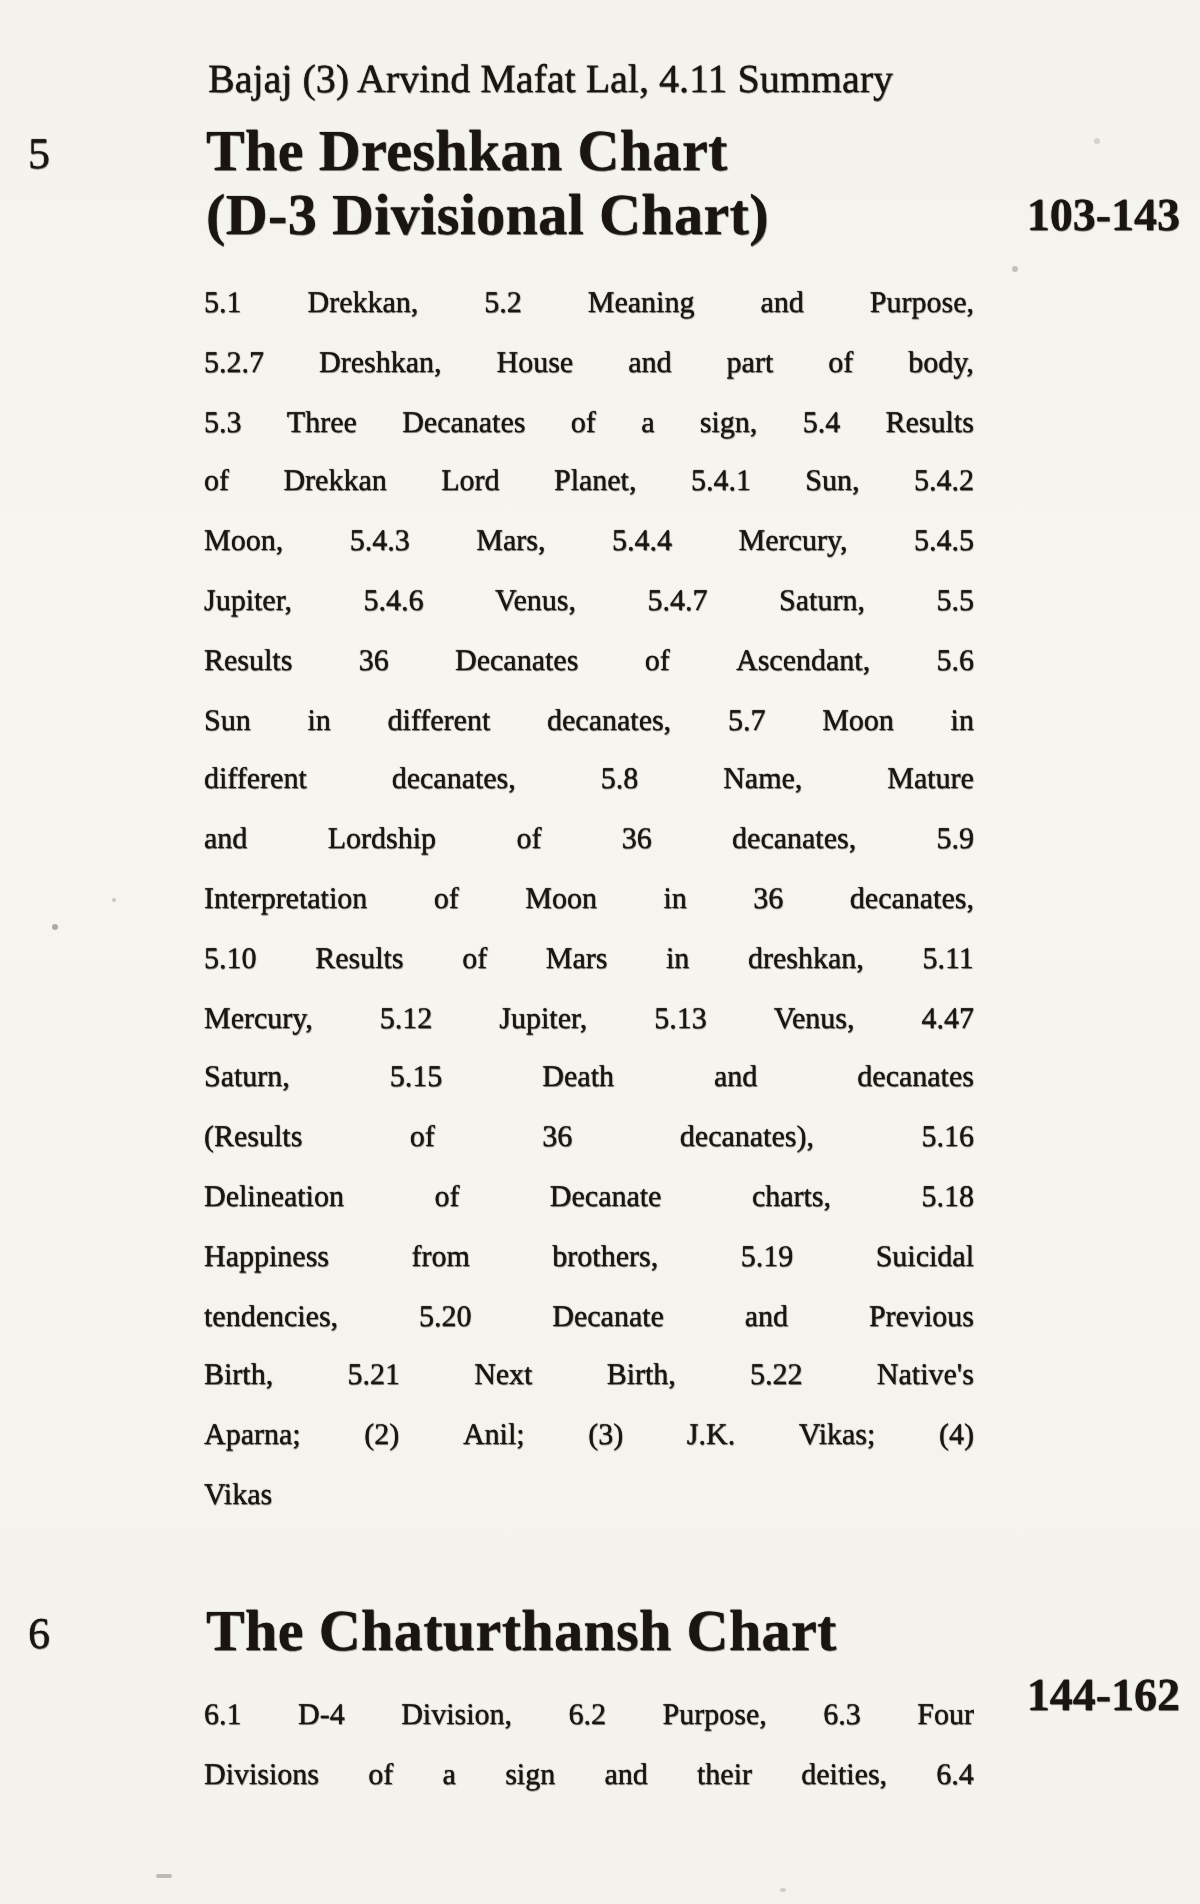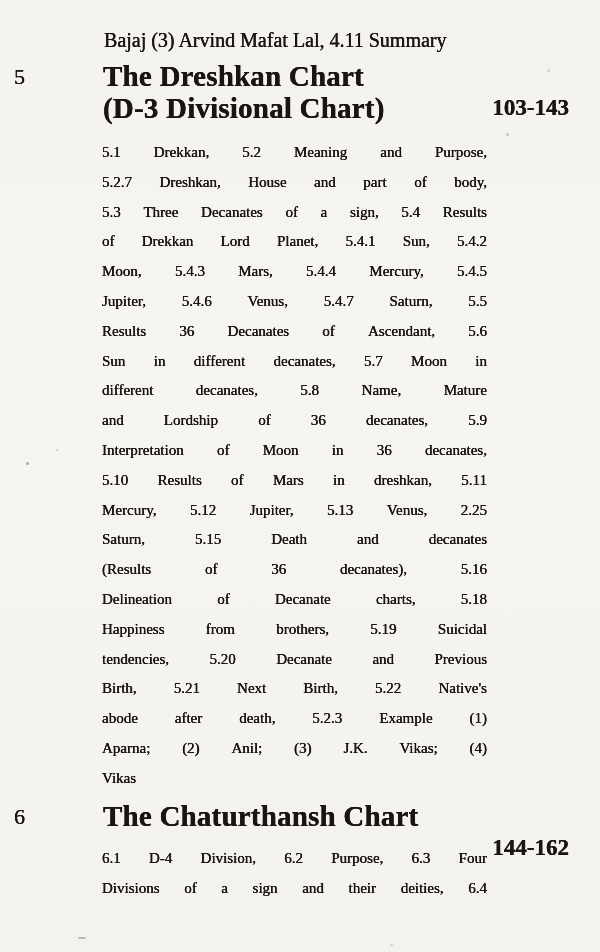--- a/index.html
+++ b/index.html
@@ -45,21 +45,21 @@
   .entry-title {
     margin-left: 103px;
     font-weight: bold;
     font-size: 29px;
     line-height: 32px;
     letter-spacing: 0.2px;
     white-space: nowrap;
   }
   .entry-pages {
     position: absolute;
-    right: 31px;
+    right: 10px;
     top: 33px;
     font-weight: bold;
     font-size: 23px;
     line-height: 30px;
   }
   .entry-body {
     margin: 14px 0 0 102px;
     width: 385px;
   }
   .entry-6 .entry-body { margin-top: 12px; }
@@ -207,21 +207,21 @@
           <span>in</span>
           <span>dreshkan,</span>
           <span>5.11</span>
         </div>
         <div class="body-line">
           <span>Mercury,</span>
           <span>5.12</span>
           <span>Jupiter,</span>
           <span>5.13</span>
           <span>Venus,</span>
-          <span>2.25</span>
+          <span>4.47</span>
         </div>
         <div class="body-line">
           <span>Saturn,</span>
           <span>5.15</span>
           <span>Death</span>
           <span>and</span>
           <span>decanates</span>
         </div>
         <div class="body-line">
           <span>(Results</span>
@@ -251,28 +251,20 @@
           <span>and</span>
           <span>Previous</span>
         </div>
         <div class="body-line">
           <span>Birth,</span>
           <span>5.21</span>
           <span>Next</span>
           <span>Birth,</span>
           <span>5.22</span>
           <span>Native's</span>
-        </div>
-        <div class="body-line">
-          <span>abode</span>
-          <span>after</span>
-          <span>death,</span>
-          <span>5.2.3</span>
-          <span>Example</span>
-          <span>(1)</span>
         </div>
         <div class="body-line">
           <span>Aparna;</span>
           <span>(2)</span>
           <span>Anil;</span>
           <span>(3)</span>
           <span>J.K.</span>
           <span>Vikas;</span>
           <span>(4)</span>
         </div>

